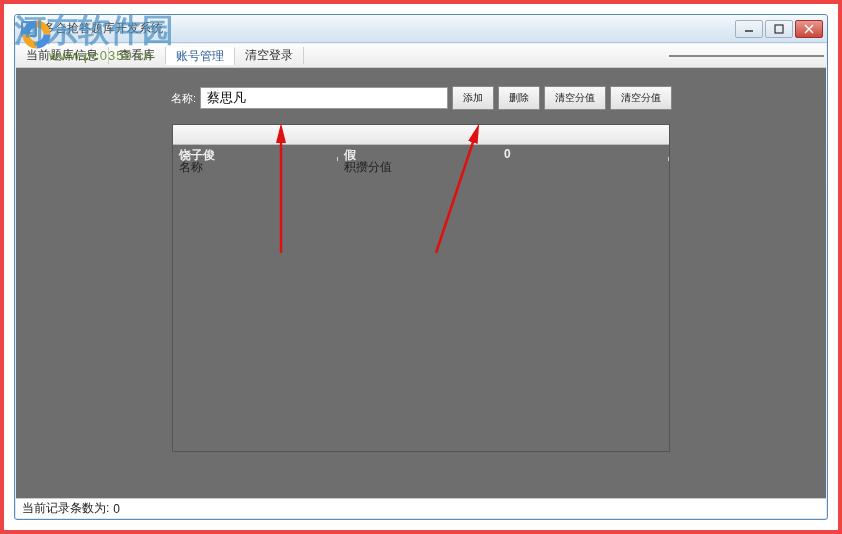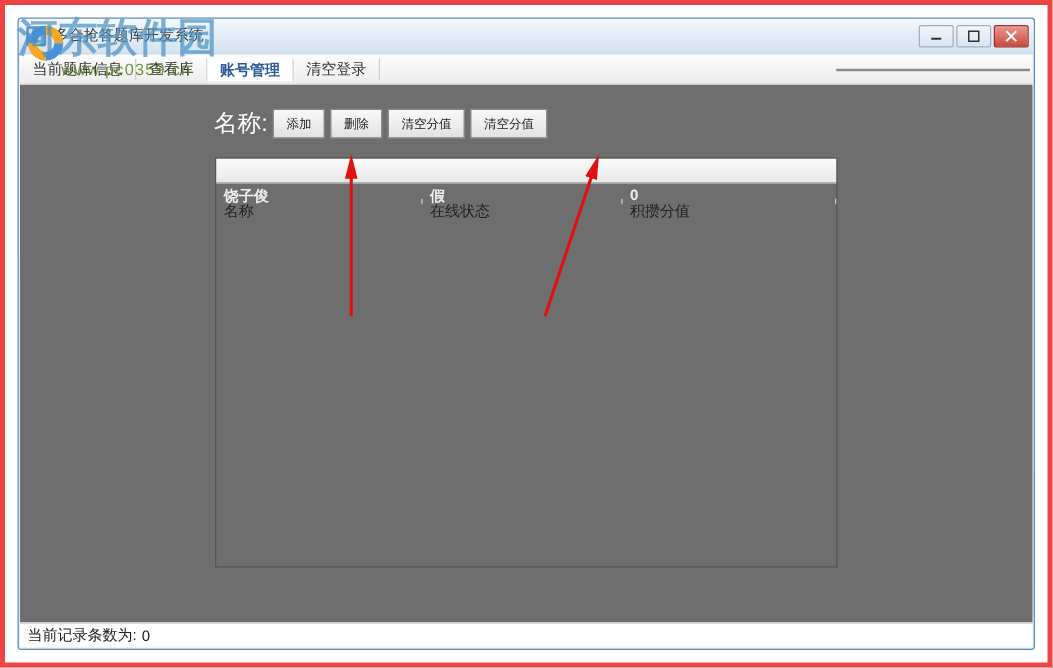--- a/index.html
+++ b/index.html
@@ -17,27 +17,27 @@
     .title-text { color: #3a3a3a; font-size: 12px; flex: 1; }
     .window-controls { display: flex; gap: 2px; margin-right: 4px; }
     .win-btn { width: 28px; height: 18px; border: 1px solid #a0b0c0; background: linear-gradient(to bottom, #f2f6fa, #d8e4f0); border-radius: 2px; display: flex; align-items: center; justify-content: center; cursor: pointer; }
     .win-btn.close { background: linear-gradient(to bottom, #e89890, #c94a3d); border-color: #a03028; color: #fff; }
     .win-btn svg { width: 10px; height: 10px; }
     
     .content-area { position: absolute; top: 29px; left: 1px; right: 1px; bottom: 1px; }
     .toolbar { height: 24px; background: linear-gradient(to bottom, #fdfdfd, #ececec); border-bottom: 1px solid #ccc; display: flex; align-items: center; }
     .tab { padding: 0 10px; display: flex; align-items: center; border-right: 1px solid #d0d0d0; cursor: pointer; color: #333; }
     .tab.active { background: #fff; color: #2a5a9a; border-top: 1px solid #fff; }
-    .tab.highlight { color: #2a5a9a; font-weight: bold; }
+    .tab.highlight { color: #2a5a9a; }
     .toolbar-right { margin-left: auto; width: 155px; background: #fff; border: 1px solid #888; margin-top: 1px; margin-bottom: 1px; margin-right: 2px; }
     
     .main-panel { position: absolute; top: 24px; left: 0; right: 0; bottom: 20px; background: #6e6e6e; }
     
     .form-row { display: flex; align-items: center; gap: 4px; padding: 18px 0 8px 155px; }
-    .form-label { color: #fff; font-size: 19px; }
+    .form-label { color: #fff; font-size: 11px; }
     .text-input { width: 248px; height: 22px; border: 1px solid #999; background: #fff; padding: 0 6px; font-size: 13px; color: #000; }
     .btn { height: 24px; padding: 0 10px; border: 1px solid #888; background: linear-gradient(to bottom, #f8f8f8, #e2e2e2); cursor: pointer; color: #222; font-size: 10px; display: inline-flex; align-items: center; }
     
     .data-grid { margin: 6px 156px 0 156px; background: #6e6e6e; border: 1px solid #555; height: 328px; }
     .grid-header { display: flex; background: linear-gradient(to bottom, #fafafa, #e8e8e8); border-bottom: 1px solid #bbb; height: 20px; }
     .grid-header .col { padding: 2px 6px; color: #222; border-right: 1px solid #d0d0d0; margin-top: 32px; }
     .grid-row { display: flex; height: 20px; font-weight: bold; }
     .grid-row .col { padding: 2px 6px; color: #eee; }
     .col-name { width: 165px; }
     .col-status { width: 160px; }
@@ -87,30 +87,30 @@
         <div class="tab">当前题库信息</div>
         <div class="tab">查看库</div>
         <div class="tab active highlight">账号管理</div>
         <div class="tab">清空登录</div>
         <div class="toolbar-right"></div>
       </div>
 
       <div class="main-panel">
         <div class="form-row">
           <span class="form-label">名称:</span>
+          <input class="text-input" value="蔡思凡" style="">
           <button class="btn">添加</button>
           <button class="btn">删除</button>
           <button class="btn">清空分值</button>
           <button class="btn">清空分值</button>
         </div>
 
         <div class="data-grid">
           <div class="grid-header">
             <div class="col col-name">名称</div>
-            <div class="col col-status">在线状态</div>
             <div class="col col-score">积攒分值</div>
           </div>
           <div class="grid-row">
             <div class="col col-name">饶子俊</div>
             <div class="col col-status">假</div>
             <div class="col col-score">0</div>
           </div>
         </div>
 
         <div class="arrow" style="left:250px; top:60px;">

